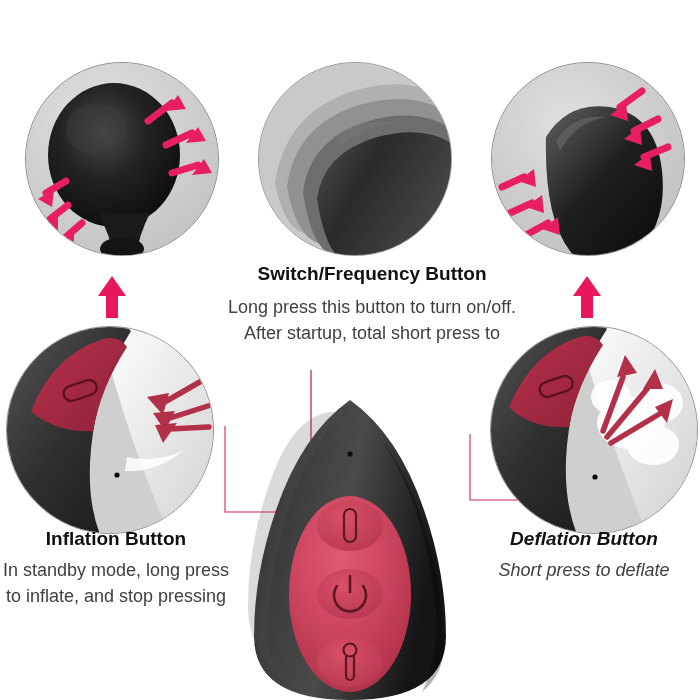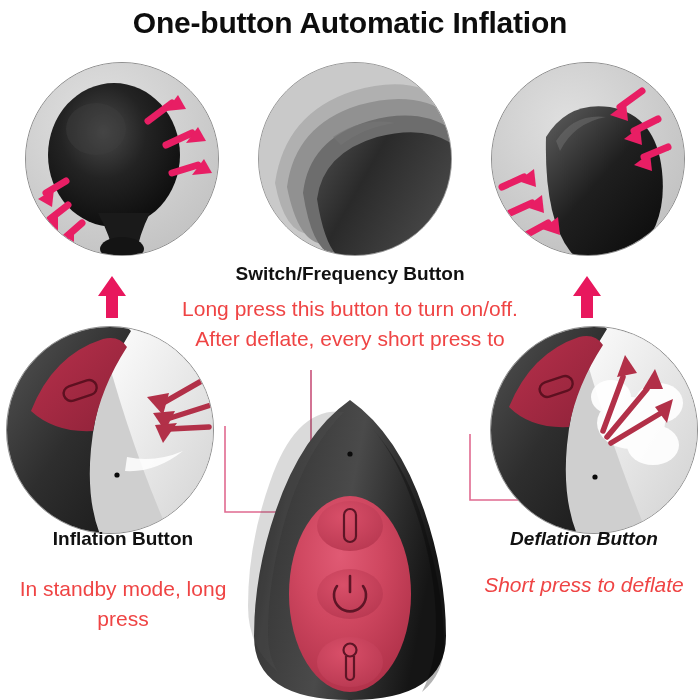--- a/index.html
+++ b/index.html
@@ -24,36 +24,35 @@
   }
   .inset.plain{border:1px solid #9a9a9a;}
 
   
   .callout{position:absolute;}
   .callout .ch{
     font-size:19px;font-weight:bold;color:#111;text-align:center;
     white-space:nowrap;line-height:1.25;
   }
   .callout .cb{
-    font-size:21px;color:#ef4444;line-height:1.45;text-align:center;
+    font-size:18px;color:#404040;line-height:1.45;text-align:center;
   }
   .callout.left .cb, .callout.left .ch{text-align:center;}
 
   
   .svg-layer{position:absolute;left:0;top:0;width:700px;height:700px;pointer-events:none;}
 
   
   #device{position:absolute;left:232px;top:398px;width:236px;height:302px;}
 </style>
 </head>
 <body style="background: rgb(255, 255, 255);">
 
 <div id="stage">
 
-  <div class="title">One-button Automatic Inflation</div>
 
   <div class="inset" style="left:25px;top:62px;width:192px;height:192px;">
     <svg width="192" height="192" viewBox="0 0 192 192">
       <defs>
         <radialGradient id="bulbG" cx="42%" cy="34%" r="72%">
           <stop offset="0%" stop-color="#4a4a4a"></stop>
           <stop offset="45%" stop-color="#232323"></stop>
           <stop offset="100%" stop-color="#0b0b0b"></stop>
         </radialGradient>
         <radialGradient id="bgG1" cx="40%" cy="32%" r="75%">
@@ -167,25 +166,25 @@
     <circle cx="352" cy="512" r="3.4" fill="#e8175d"></circle>
 
     <polyline points="311,370 311,566 352,566" fill="none" stroke="#c8527a" stroke-width="1.6"></polyline>
     <circle cx="352" cy="566" r="3.4" fill="#e8175d"></circle>
 
     <polyline points="470,434 470,500 585,500" fill="none" stroke="#e06a90" stroke-width="1.6"></polyline>
     <polyline points="356,624 300,624" fill="none" stroke="#e06a90" stroke-width="1.6"></polyline>
     <circle cx="356" cy="624" r="3.4" fill="#e8175d"></circle>
   </svg>
 
-  <div class="callout" style="left:180px;top:262px;width:340px;">
+  <div class="callout" style="left:202px;top:262px;width:340px;">
     <div class="ch">Switch/Frequency Button</div>
     <div class="cb" style="margin-top:8px;">
       <div>Long press this button to turn on/off.</div>
-      <div>After deflate, every short press to</div>
+      <div>After startup, total short press to</div>
     </div>
   </div>
 
   <div class="inset" style="left:6px;top:326px;width:206px;height:206px;">
     <svg width="206" height="206" viewBox="0 0 206 206">
       <defs>
         <linearGradient id="blShell" x1="0%" y1="10%" x2="80%" y2="100%">
           <stop offset="0%" stop-color="#565656"></stop>
           <stop offset="55%" stop-color="#2e2e2e"></stop>
           <stop offset="100%" stop-color="#1c1c1c"></stop>
@@ -327,27 +326,28 @@
       <g>
         <ellipse cx="118" cy="264" rx="33" ry="25" fill="url(#btnG)"></ellipse>
         <g stroke="#5e1526" stroke-width="2.2" fill="none">
           <circle cx="118" cy="252" r="6.5"></circle>
           <path d="M114 258 l0 20 a4 4 0 0 0 8 0 l0 -20"></path>
         </g>
       </g>
     </svg>
   </div>
 
-  <div class="callout left" style="left:9px;top:527px;width:228px;">
+  <div class="callout left" style="left:2px;top:527px;width:228px;">
     <div class="ch">Inflation Button</div>
-    <div class="cb" style="margin-top:23px;">
+    <div class="cb" style="margin-top:6px;">
       <div>In standby mode, long press</div>
+      <div>to inflate, and stop pressing</div>
     </div>
   </div>
 
   <div class="callout" style="left:470px;top:527px;width:228px;font-style:italic;">
     <div class="ch">Deflation Button</div>
-    <div class="cb" style="margin-top:19px;">
+    <div class="cb" style="margin-top:6px;">
       <div>Short press to deflate</div>
     </div>
   </div>
 
 </div>
 
 </body></html>

